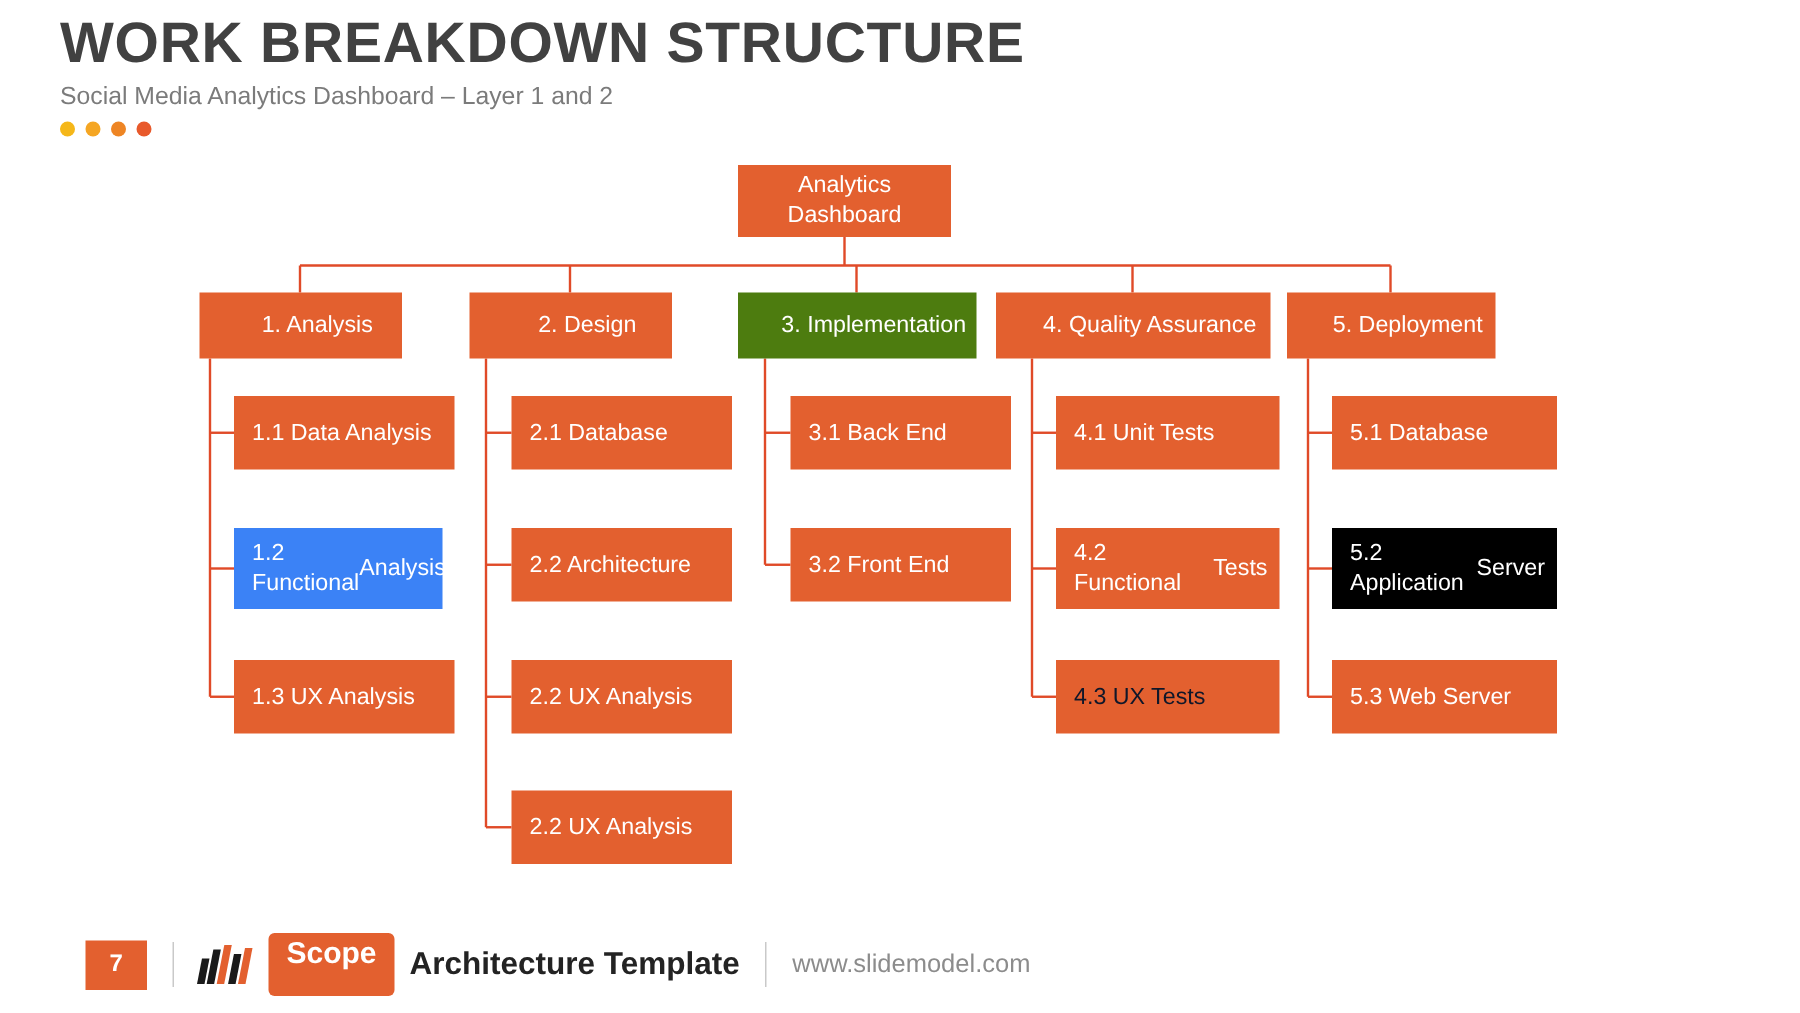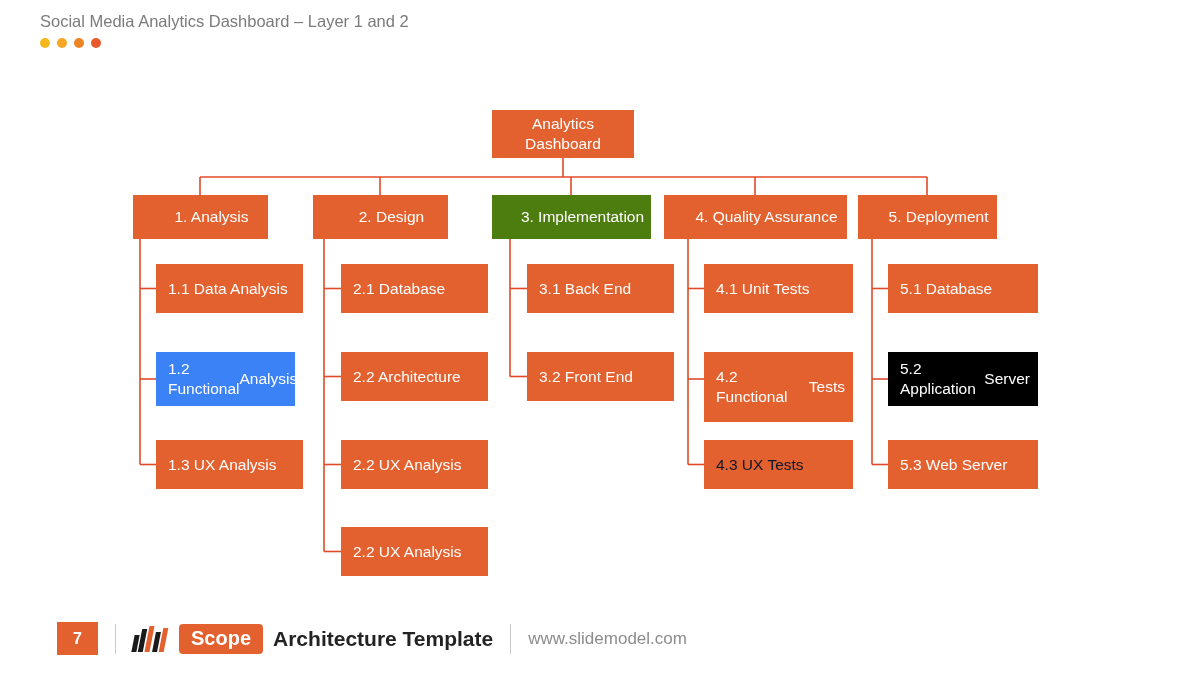--- a/index.html
+++ b/index.html
@@ -107,40 +107,41 @@
   #brand-logo span {
     display: block;
     width: 5px;
     transform: skewX(-11deg);
   }
   #scope-badge {
     background: #E3602F;
     color: #fff;
     font-size: 20px;
     font-weight: bold;
-    padding: 3px 12px 4px 12px;
+    padding: 3px 12px 16px 12px;
     border-radius: 4px;
     margin-right: 10px;
   }
   #pres-template {
     font-size: 21px;
     font-weight: bold;
     color: #232323;
     white-space: nowrap;
   }
   #site-url {
     font-size: 17px;
     color: #8c8c8c;
     white-space: nowrap;
   }
 </style>
 </head>
 <body>
 
 <div id="header">
+  <div id="slide-title">WORK BREAKDOWN STRUCTURE</div>
   <div id="slide-subtitle">Social Media Analytics Dashboard – Layer 1 and 2</div>
   <div id="dot-row">
       <div class="dot" style="background: rgb(245, 183, 25);"></div>
       <div class="dot" style="background: rgb(245, 166, 35);"></div>
       <div class="dot" style="background: rgb(238, 133, 36);"></div>
       <div class="dot" style="background: rgb(232, 89, 43);"></div>
     </div>
 </div>
 
 <div id="diagram">
@@ -214,21 +215,21 @@
       </div>
       <div class="node lvl2" style="left: 527px; top: 257px; width: 147px; height: 49px; background: rgb(227, 96, 47); color: rgb(255, 255, 255);">
         <div>3.2 Front End</div>
       </div>
       <div class="node lvl1" style="left: 664px; top: 100px; width: 183px; height: 44px; background: rgb(227, 96, 47); color: rgb(255, 255, 255);">
         <div>4. Quality Assurance</div>
       </div>
       <div class="node lvl2" style="left: 704px; top: 169px; width: 149px; height: 49px; background: rgb(227, 96, 47); color: rgb(255, 255, 255);">
         <div>4.1 Unit Tests</div>
       </div>
-      <div class="node lvl2" style="left: 704px; top: 257px; width: 149px; height: 70px; background: rgb(227, 96, 47); color: rgb(255, 255, 255);">
+      <div class="node lvl2" style="left: 704px; top: 257px; width: 149px; height: 54px; background: rgb(227, 96, 47); color: rgb(255, 255, 255);">
         <div>4.2 Functional</div>
         <div>Tests</div>
       </div>
       <div class="node lvl2" style="left: 704px; top: 345px; width: 149px; height: 49px; background: rgb(227, 96, 47); color: #0f172a;">
         <div>4.3 UX Tests</div>
       </div>
       <div class="node lvl1" style="left: 858px; top: 100px; width: 139px; height: 44px; background: rgb(227, 96, 47); color: rgb(255, 255, 255);">
         <div>5. Deployment</div>
       </div>
       <div class="node lvl2" style="left: 888px; top: 169px; width: 150px; height: 49px; background: rgb(227, 96, 47); color: rgb(255, 255, 255);">

